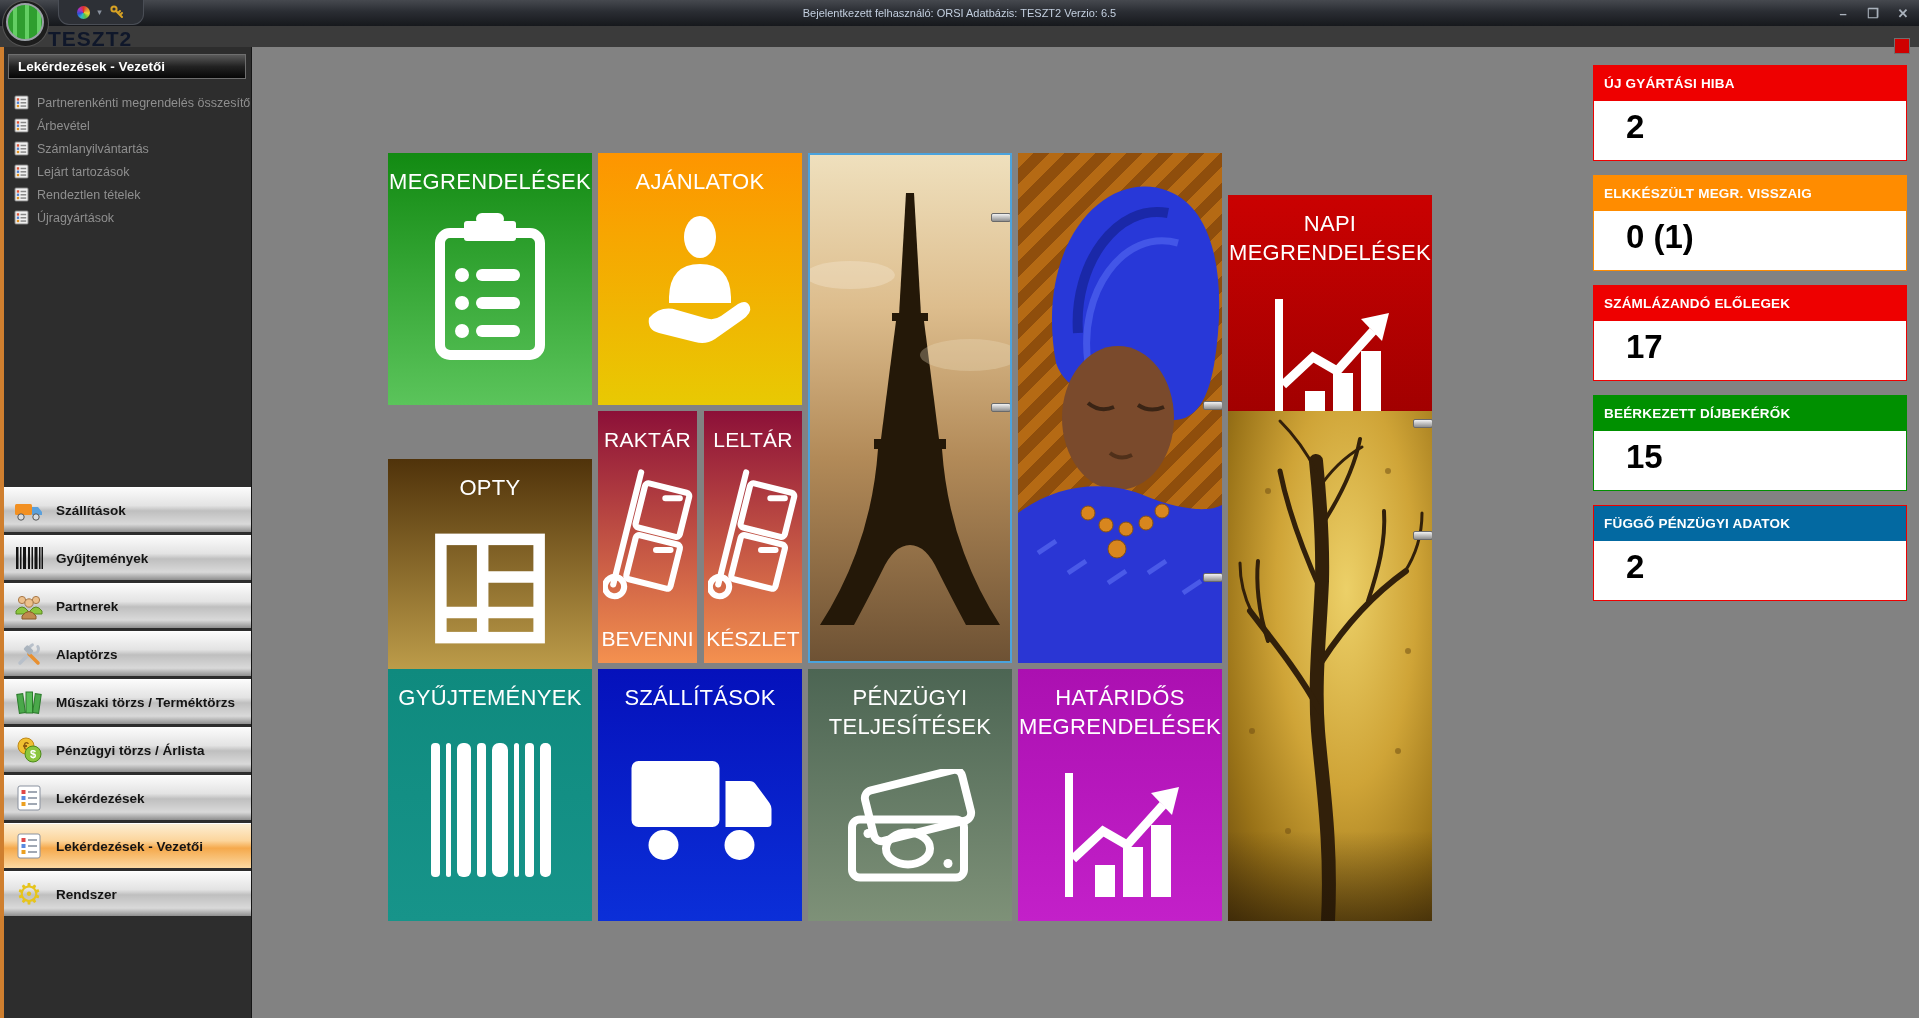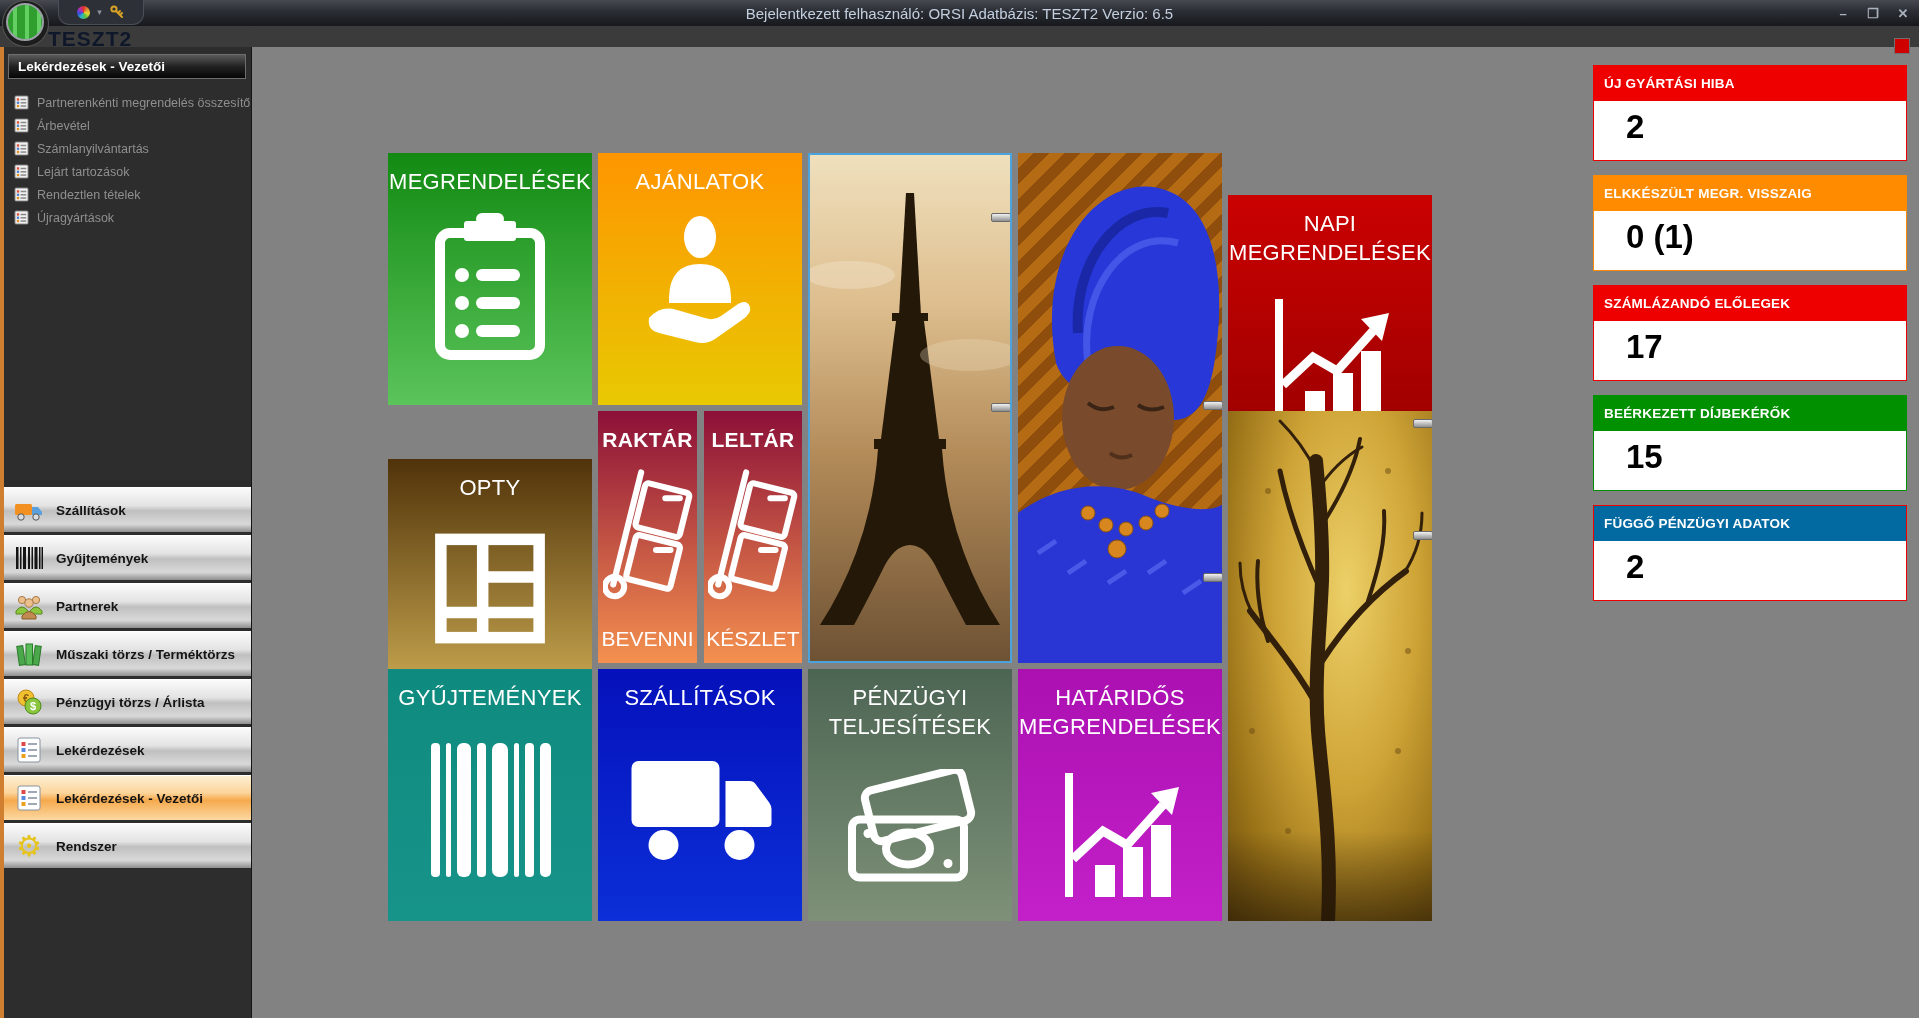--- a/index.html
+++ b/index.html
@@ -3,21 +3,21 @@
 <meta charset="utf-8">
 <style>
   * { box-sizing: border-box; margin: 0; padding: 0; }
   html,body { width:1919px; height:1018px; overflow:hidden; }
   body { font-family:"Liberation Sans", sans-serif; background:#828282; position:relative; }
 
   
   .titlebar { position:absolute; left:0; top:0; width:1919px; height:26px;
     background:linear-gradient(180deg,#46494f 0%,#2a2d33 45%,#16181c 100%);
     display:flex; align-items:center; justify-content:center; z-index:30; }
-  .titlebar .title { color:#c3cfdf; font-size:15px; }
+  .titlebar .title { color:#c3cfdf; font-size:11px; }
   .winbtns { position:absolute; right:6px; top:0; height:26px; display:flex; align-items:center; gap:10px; }
   .wb { color:#aab2bc; font-size:13px; width:20px; text-align:center; cursor:default; font-weight:bold; }
 
   
   .appbar { position:absolute; left:0; top:26px; width:1919px; height:21px; background:#3b3b3b; z-index:20; }
   .dbname { position:absolute; left:48px; top:27px; font-size:21px; font-weight:bold; color:#0f172a;
     letter-spacing:1px; z-index:35; }
   .logo { position:absolute; left:3px; top:1px; width:45px; height:45px; border-radius:50%;
     background:#1d1d1d; z-index:40; box-shadow:0 0 0 1px #555; }
   .logo-inner { position:absolute; left:3px; top:2px; width:38px; height:38px; border-radius:50%;
@@ -48,21 +48,21 @@
     border-top:1px solid #ffffff; border-bottom:1px solid #2c2c2c; cursor:default; }
   .navbtn.active { background:linear-gradient(180deg,#fdeed3 0%,#fcd59c 38%,#f5a94c 55%,#fcd9a2 100%); }
   .nlabel { font-size:13.5px; font-weight:bold; color:#141414; }
   .nicon { width:32px; height:32px; display:flex; align-items:center; justify-content:center; flex:0 0 32px; }
   .gear-glyph { font-size:29px; color:#e6c41c; line-height:1; }
 
   
   .tile { position:absolute; background:linear-gradient(180deg,var(--c1),var(--c2));
     color:#fff; text-align:center; cursor:default; }
   .tlabel { font-size:22px; letter-spacing:0.3px; margin-top:15px; line-height:1.3; }
-  .tlabel.small { font-size:21px;font-weight:bold; }
+  .tlabel.small { font-size:21px; }
   .tlabel-bottom { position:absolute; bottom:12px; width:100%; font-size:21px; }
   .ticon { position:absolute; left:50%; transform:translateX(-50%); }
   .photo { position:absolute; overflow:hidden; }
   .clipdeco { position:absolute; width:20px; height:9px; right:-1px;
     background:linear-gradient(180deg,#f2f2f2,#8f8f8f); border:1px solid #6a6a6a; border-radius:2px; }
 
   .eiffel-bg { width:100%; height:100%;
     background:linear-gradient(180deg,#efe0bd 0%,#ddbd8d 30%,#b28a58 60%,#6e5234 100%); position:relative; }
   .woman-bg { width:100%; height:100%; position:relative;
     background:repeating-linear-gradient(135deg,#b56a14 0 11px,#8f4e0c 11px 22px); }
@@ -218,20 +218,33 @@
         <svg width="30" height="30" viewBox="0 0 30 30">
             <circle cx="8" cy="9" r="3.6" fill="#ecc08c" stroke="#a87848"></circle>
             <path d="M2,20 q6,-8 12,0 v3 h-12 z" fill="#8cc63e" stroke="#5a8a20"></path>
             <circle cx="22" cy="9" r="3.6" fill="#ecc08c" stroke="#a87848"></circle>
             <path d="M16,20 q6,-8 12,0 v3 h-12 z" fill="#8cc63e" stroke="#5a8a20"></path>
             <circle cx="15" cy="12" r="4.2" fill="#ecc08c" stroke="#a87848"></circle>
             <path d="M8,25 q7,-9 14,0 v3 h-14 z" fill="#c08a50" stroke="#8a5a28"></path>
           </svg>
       </span>
       <span class="nlabel">Partnerek</span>
+    </div>
+    <div class="navbtn">
+      <span class="nicon">
+        <svg width="30" height="30" viewBox="0 0 30 30">
+            <g stroke-linecap="round">
+              <path d="M6,24 L17,13" stroke="#b8c0ca" stroke-width="3.5"></path>
+              <circle cx="20" cy="10" r="4.5" fill="none" stroke="#b8c0ca" stroke-width="3" stroke-dasharray="19 6"></circle>
+              <path d="M24,24 L15,15" stroke="#e89030" stroke-width="3.5"></path>
+              <rect x="10" y="8" width="9" height="6" rx="1.5" fill="#aab4be" transform="rotate(45 14.5 11)"></rect>
+            </g>
+          </svg>
+      </span>
+      <span class="nlabel">Alaptörzs</span>
     </div>
     <div class="navbtn">
       <span class="nicon">
         <svg width="30" height="30" viewBox="0 0 30 30">
             <rect x="4" y="7" width="6" height="19" fill="#4aa84a" stroke="#2a7a2a" transform="rotate(-8 7 16)"></rect>
             <rect x="12" y="5" width="6.5" height="21" fill="#58bc58" stroke="#2a7a2a"></rect>
             <rect x="20" y="7" width="6" height="19" fill="#4aa84a" stroke="#2a7a2a" transform="rotate(8 23 16)"></rect>
           </svg>
       </span>
       <span class="nlabel">Műszaki törzs / Terméktörzs</span>

